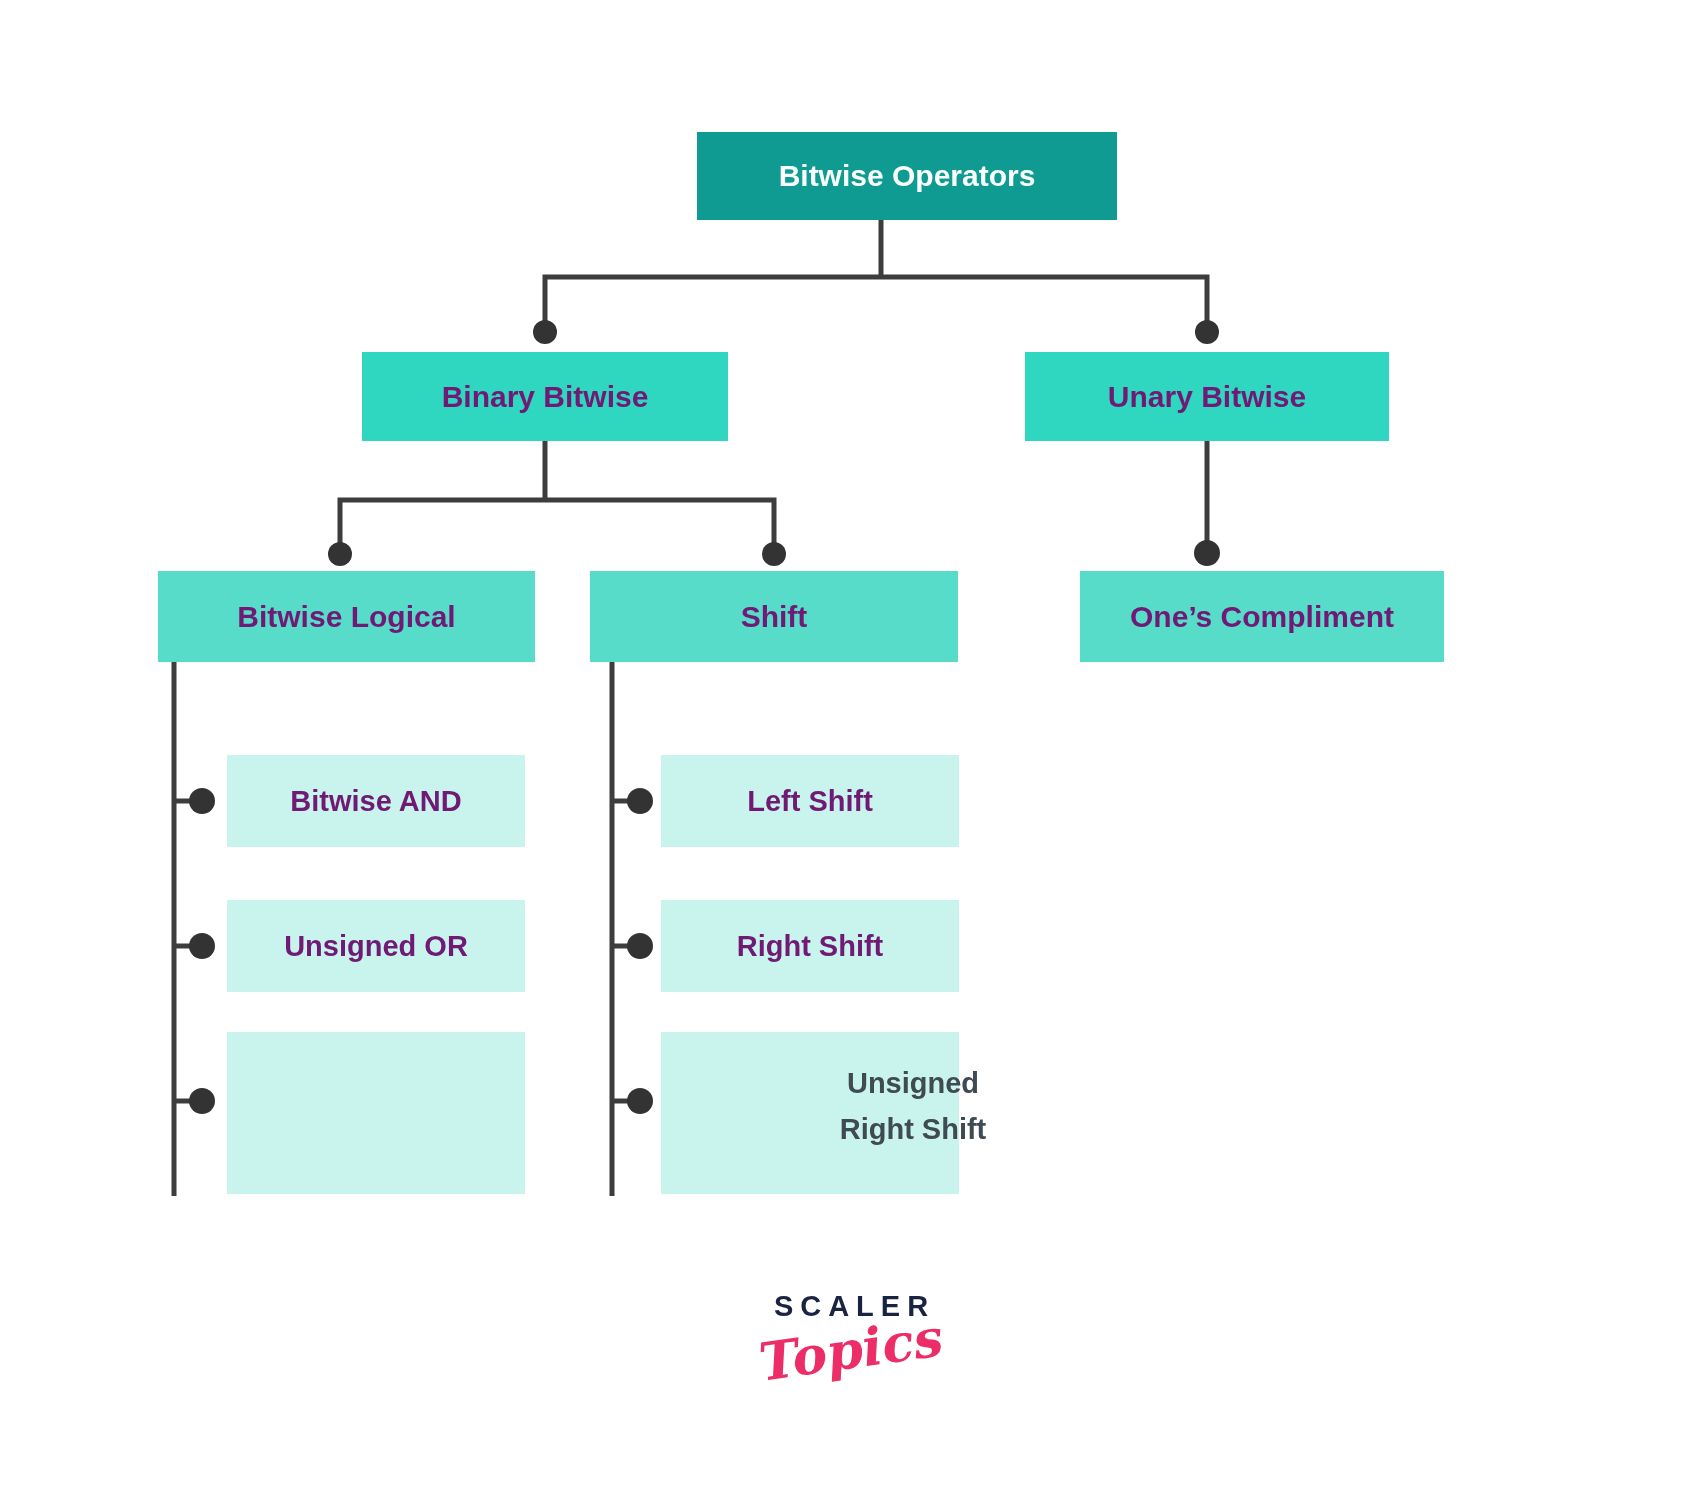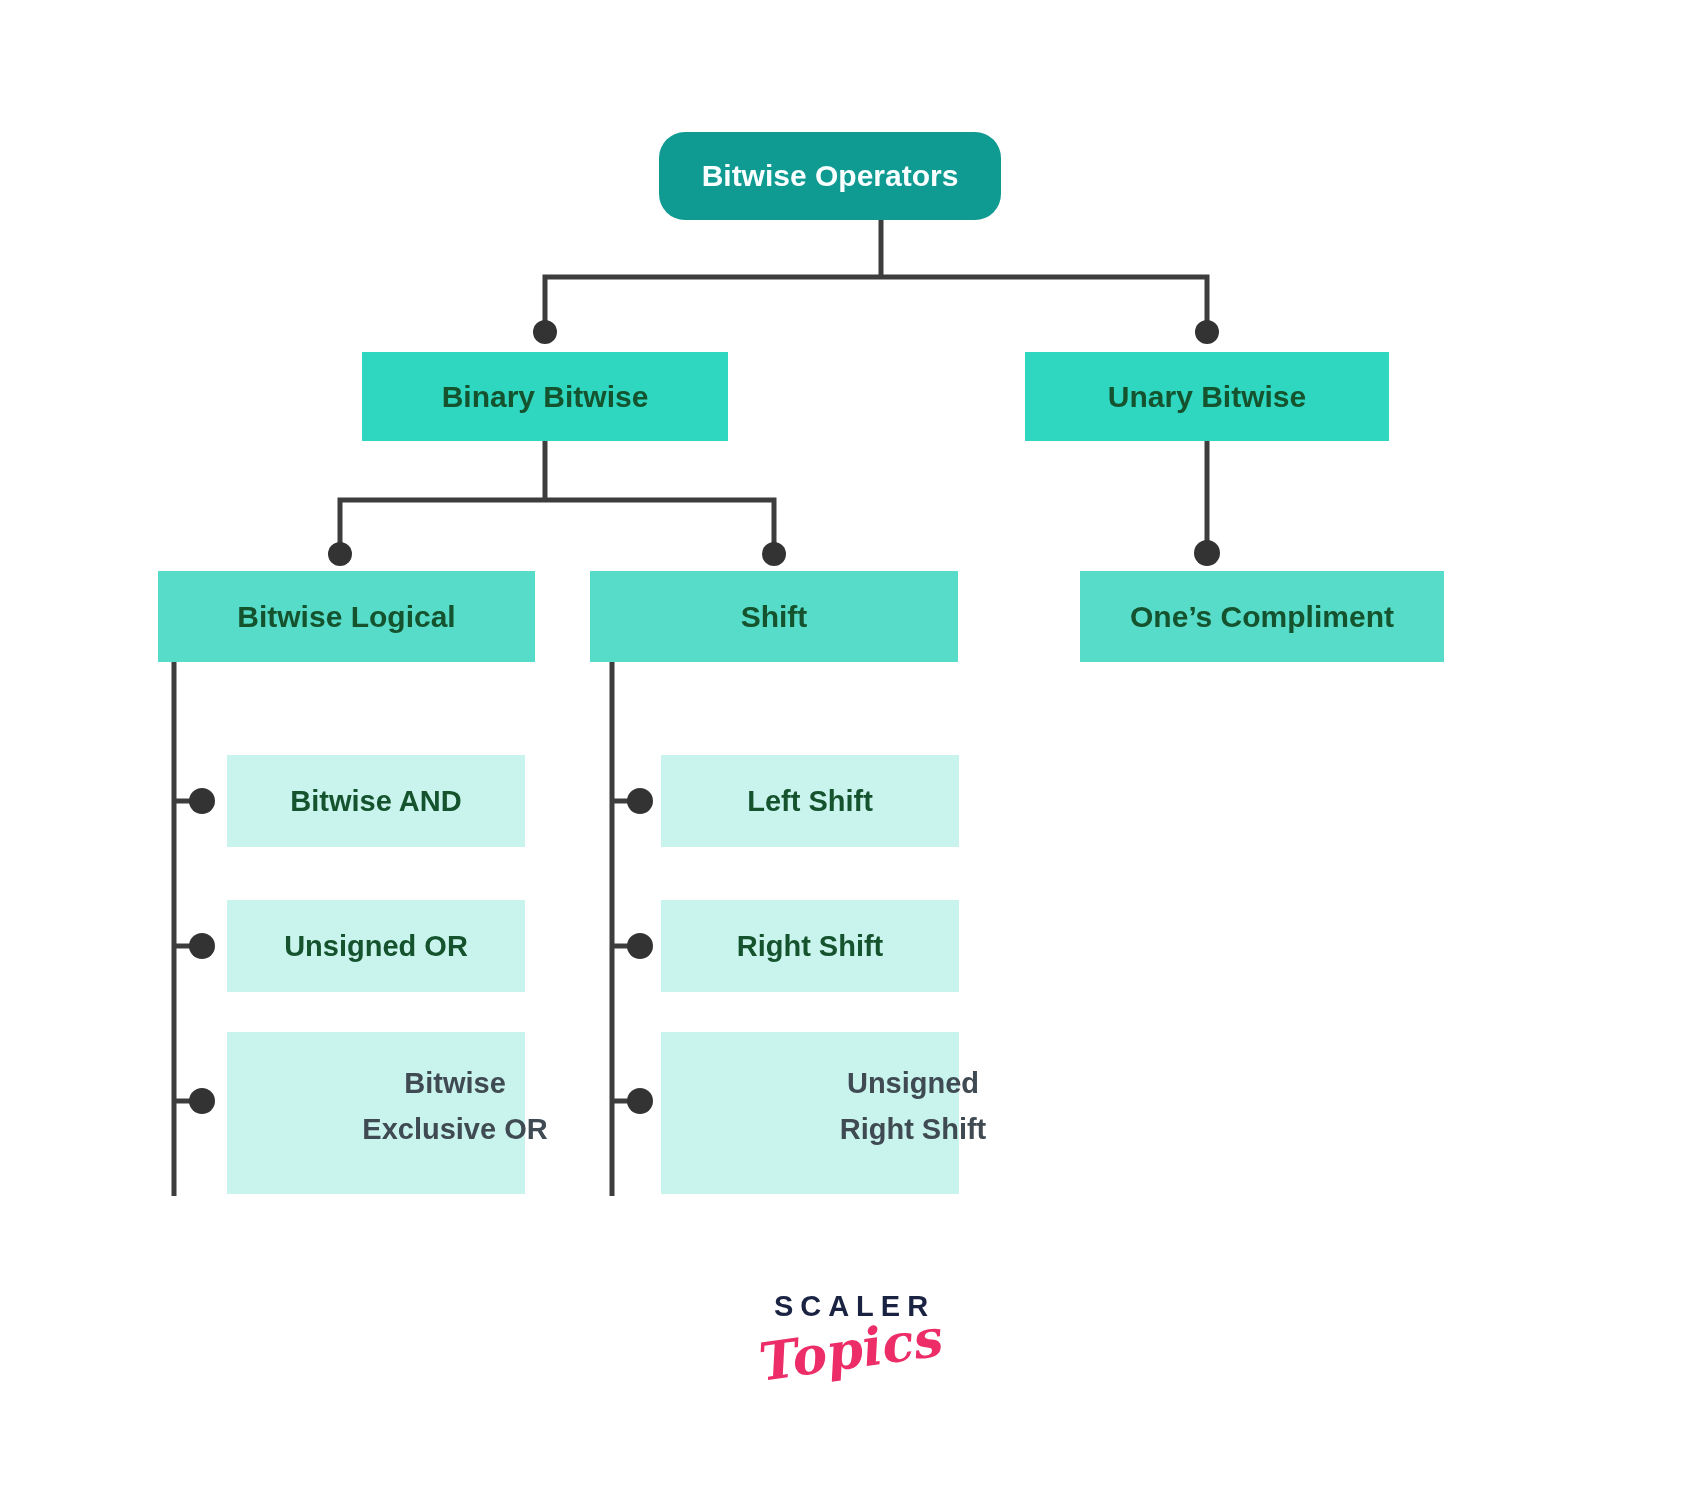--- a/index.html
+++ b/index.html
@@ -8,26 +8,26 @@
     width:1701px;height:1509px;
     background:#ffffff;
     overflow:hidden;
     font-family:"Liberation Sans","DejaVu Sans",sans-serif;
   }
   .connectors{position:absolute;left:0;top:0;pointer-events:none;}
   .node{
     position:absolute;
     display:flex;align-items:center;justify-content:center;
     font-weight:bold;
-    color:#14532d;
+    color:#701a75;
     text-align:center;
   }
   .node.root{
-    left:659px;top:132px;width:342px;height:88px;
-    background:#0F9A92;color:#FAFFFF;font-size:30px;border-radius:26px;
+    left:697px;top:132px;width:420px;height:88px;
+    background:#0F9A92;color:#FAFFFF;font-size:30px;
   }
   .node.lvl2{background:#2FD7C0;font-size:30px;}
   .node.binary{left:362px;top:352px;width:366px;height:89px;}
   .node.unary{left:1025px;top:352px;width:364px;height:89px;}
   .node.lvl3{background:#57DCC9;font-size:30px;}
   .node.logical{left:158px;top:571px;width:377px;height:91px;}
   .node.shift{left:590px;top:571px;width:368px;height:91px;}
   .node.ones{left:1060px;top:571px;width:364px;height:91px;margin-left:20px;}
   .node.leaf{background:#C9F4ED;font-size:29px;}
   .node.leaf-and{left:227px;top:755px;width:298px;height:92px;}
@@ -109,24 +109,20 @@
   <div class="node lvl2 binary">Binary Bitwise</div>
   <div class="node lvl2 unary">Unary Bitwise</div>
 
   <div class="node lvl3 logical">Bitwise Logical</div>
   <div class="node lvl3 shift">Shift</div>
   <div class="node lvl3 ones">One’s Compliment</div>
 
   <div class="node leaf leaf-and">Bitwise AND</div>
   <div class="node leaf leaf-or">Unsigned OR</div>
   <div class="node leaf leaf-xor"></div>
-  <div class="offset-label xor">
-    <div>Bitwise</div>
-    <div>Exclusive OR</div>
-  </div>
 
   <div class="node leaf leaf-ls">Left Shift</div>
   <div class="node leaf leaf-rs">Right Shift</div>
   <div class="node leaf leaf-urs"></div>
   <div class="offset-label urs">
     <div>Unsigned</div>
     <div>Right Shift</div>
   </div>
 
   <div class="logo">

